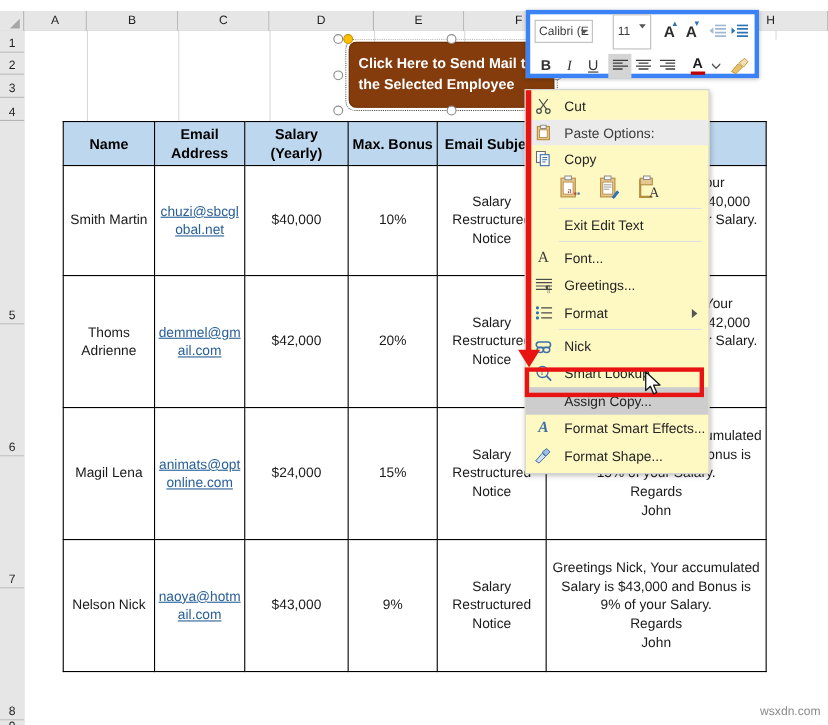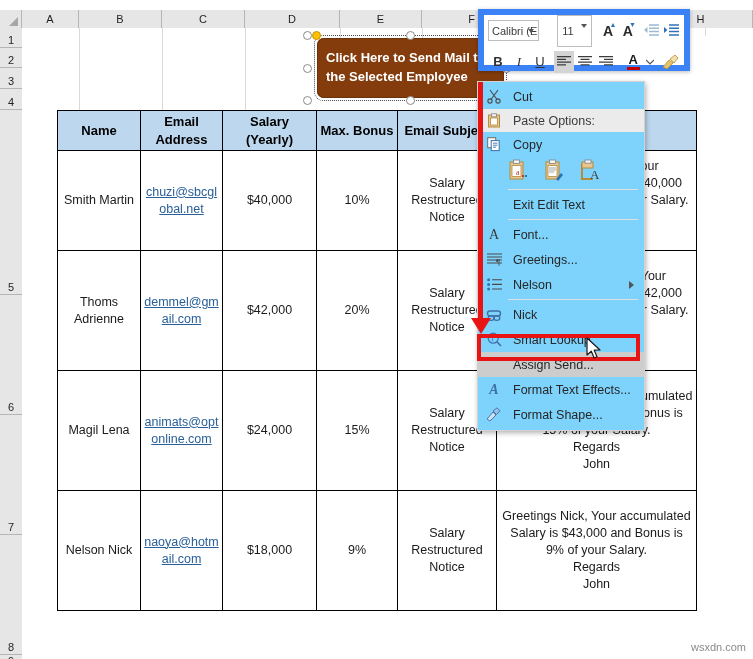--- a/index.html
+++ b/index.html
@@ -110,21 +110,21 @@
     position: absolute; width: 9px; height: 9px; border-radius: 50%;
     background: #ffffff; border: 1px solid #8c8c8c; z-index: 6;
   }
   .handle.rot { background: #ffc000; border-color: #c89200; }
 
   
   #minitoolbar {
     position: absolute; left: 478px; top: 9px;
     width: 212px; height: 62px;
     background: #ffffff;
-    border: 6px solid #3b82f6;
+    border: 4px solid #3b82f6;
     box-shadow: 0 1px 4px rgba(0,0,0,0.28);
     z-index: 20;
   }
   .mt-row { display: flex; align-items: center; height: 31px; padding: 0 4px; gap: 1px; }
   .mt-fontbox {
     width: 60px; height: 21px; border: 1px solid #bdbdbd; background: #fff;
     display: flex; align-items: center; padding-left: 3px;
     font-size: 11px; color: #3c3c3c; position: relative;
   }
   .mt-sizebox {
@@ -144,21 +144,21 @@
   .mt-btn svg { display: block; }
   .grow-shrink { font-size: 14px; font-weight: bold; color: #2b2b2b; position: relative; }
   .grow-shrink sup { font-size: 7px; color: #2e74b5; position: absolute; top: 1px; right: 1px; }
   .fontcolor-A { font-size: 13px; font-weight: bold; color: #1a1a1a; line-height: 1; }
   .fontcolor-bar { width: 13px; height: 3px; background: #c00000; margin-top: 1px; }
 
   
   #ctxmenu {
     position: absolute; left: 477px; top: 81px;
     width: 168px;
-    background: #7dd3fc;
+    background: #fef9c3;
     border: 1px solid #d2d2d2;
     box-shadow: 1px 2px 5px rgba(0,0,0,0.30);
     z-index: 18;
     padding: 2px 0 3px 0;
     font-size: 12px; color: #262626;
   }
   .ctx-item {
     height: 25px; display: flex; align-items: center;
     padding-left: 3px; position: relative;
   }
@@ -282,21 +282,21 @@
         <td>$24,000</td>
         <td>15%</td>
         <td>Salary Restructured Notice</td>
         <td style="white-space:pre-line">Greetings Lena, Your accumulated Salary is $38,000 and Bonus is 15% of your Salary.
 Regards
 John</td>
       </tr>
       <tr style="height:120px">
         <td>Nelson Nick</td>
         <td class="email-cell"><a href="#">naoya@hotmail.com</a></td>
-        <td>$18,000</td>
+        <td>$43,000</td>
         <td>9%</td>
         <td>Salary Restructured Notice</td>
         <td style="white-space:pre-line">Greetings Nick, Your accumulated Salary is $43,000 and Bonus is 9% of your Salary.
 Regards
 John</td>
       </tr>
     </tbody>
   </table>
 
   <div id="shape-wrap">
@@ -476,21 +476,21 @@
 
     <div class="ctx-item">
       <span class="ico">
         <svg width="15" height="13" viewBox="0 0 15 13">
           <circle cx="1.6" cy="1.8" r="1.5" fill="#2e74b5"></circle>
           <circle cx="1.6" cy="6.4" r="1.5" fill="#2e74b5"></circle>
           <circle cx="1.6" cy="11" r="1.5" fill="#2e74b5"></circle>
           <path d="M5,1.8 H15 M5,6.4 H15 M5,11 H15" stroke="#4a4a4a" stroke-width="1.1"></path>
         </svg>
       </span>
-      <span class="lbl">Nelson</span>
+      <span class="lbl">Format</span>
       <span class="ctx-submenu-arrow"></span>
     </div>
 
     <div class="ctx-sep"></div>
 
     <div class="ctx-item">
       <span class="ico">
         <svg width="16" height="14" viewBox="0 0 16 14">
           <path d="M4,3 H12 A2.5,2.5 0 0 1 12,8 H4 A2.5,2.5 0 0 1 4,3 Z" fill="none" stroke="#3f6fa8" stroke-width="1.4"></path>
           <ellipse cx="5.2" cy="10" rx="3" ry="2.4" fill="none" stroke="#3f6fa8" stroke-width="1.3"></ellipse>
@@ -506,28 +506,28 @@
           <circle cx="6.2" cy="6.2" r="5" fill="none" stroke="#3f6fa8" stroke-width="1.2"></circle>
           <path d="M9.8,9.8 L14,14" stroke="#3f6fa8" stroke-width="1.6"></path>
           <text x="4.6" y="9.3" font-size="8" font-family="Liberation Serif, serif" fill="#3f6fa8">i</text>
         </svg>
       </span>
       <span class="lbl">Smart Lookup</span>
     </div>
 
     <div class="ctx-item highlight">
       <span class="ico"></span>
-      <span class="lbl">Assign Send...</span>
+      <span class="lbl">Assign Copy...</span>
     </div>
 
     <div class="ctx-item">
       <span class="ico">
         <span style="font-family:'Liberation Serif', serif; font-style:italic; font-weight:bold; font-size:14px; color:#3f6fa8;">A</span>
       </span>
-      <span class="lbl">Format Text Effects...</span>
+      <span class="lbl">Format Smart Effects...</span>
     </div>
 
     <div class="ctx-item">
       <span class="ico">
         <svg width="16" height="15" viewBox="0 0 16 15">
           <path d="M1,12 L7,5 L10,8 L4,14 Z" fill="#cfe0f0" stroke="#3f6fa8" stroke-width="0.9"></path>
           <path d="M7,4 L11,0.8 L14,3.8 L10.5,7.5 Z" fill="#9cc0e3" stroke="#3f6fa8" stroke-width="0.9"></path>
         </svg>
       </span>
       <span class="lbl">Format Shape...</span>

